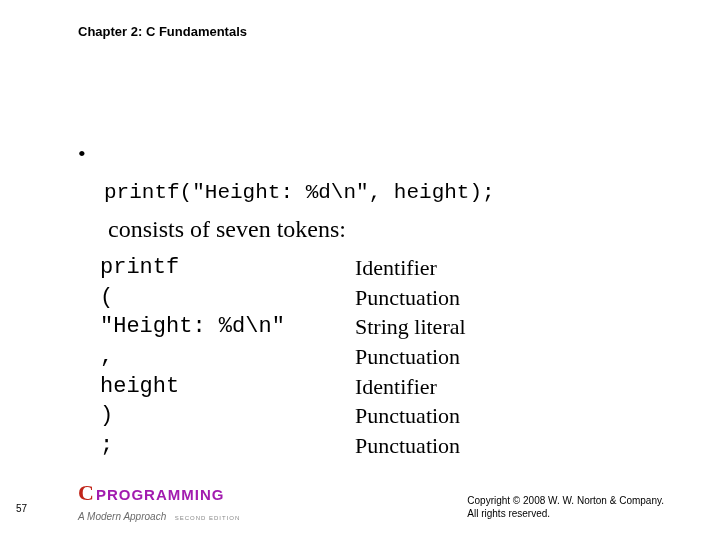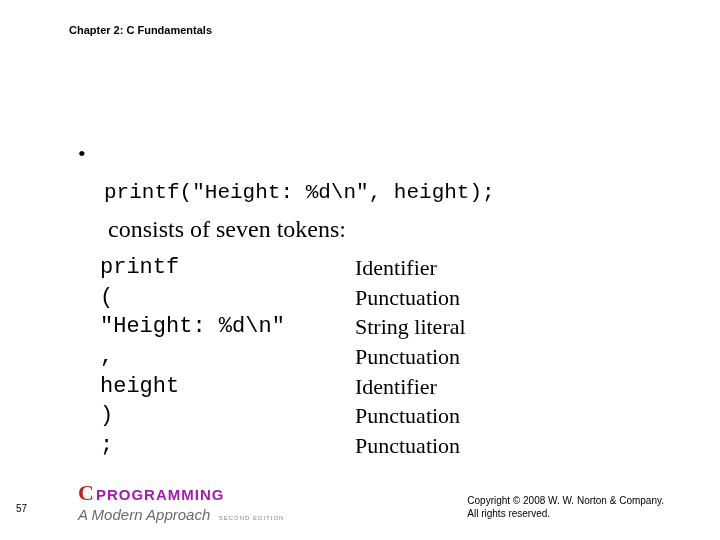--- a/index.html
+++ b/index.html
@@ -14,24 +14,24 @@
   }
   .slide {
     position: relative;
     width: 720px;
     height: 540px;
     box-sizing: border-box;
   }
   .chapter {
     position: absolute;
     top: 24px;
-    left: 69px;
+    left: 78px;
     font-family: Arial, Helvetica, sans-serif;
     font-weight: bold;
-    font-size: 11px;
+    font-size: 13px;
     color: #000;
   }
   .title {
     position: absolute;
     top: 72px;
     left: 0;
     right: 0;
     text-align: center;
     font-family: Arial, Helvetica, sans-serif;
     font-size: 30px;
@@ -107,21 +107,21 @@
     font-family: Georgia, 'Times New Roman', serif;
   }
   .logo-prog {
     font-weight: 900;
     font-size: 15px;
     letter-spacing: 1px;
     color: #a21caf;
   }
   .logo-sub {
     font-style: italic;
-    font-size: 15px;
+    font-size: 10px;
     color: #6b6b6b;
     margin-top: -2px;
   }
   .logo-ed {
     font-size: 6px;
     letter-spacing: 1px;
     color: #8a8a8a;
     margin-left: 4px;
   }
   .pagenum {

